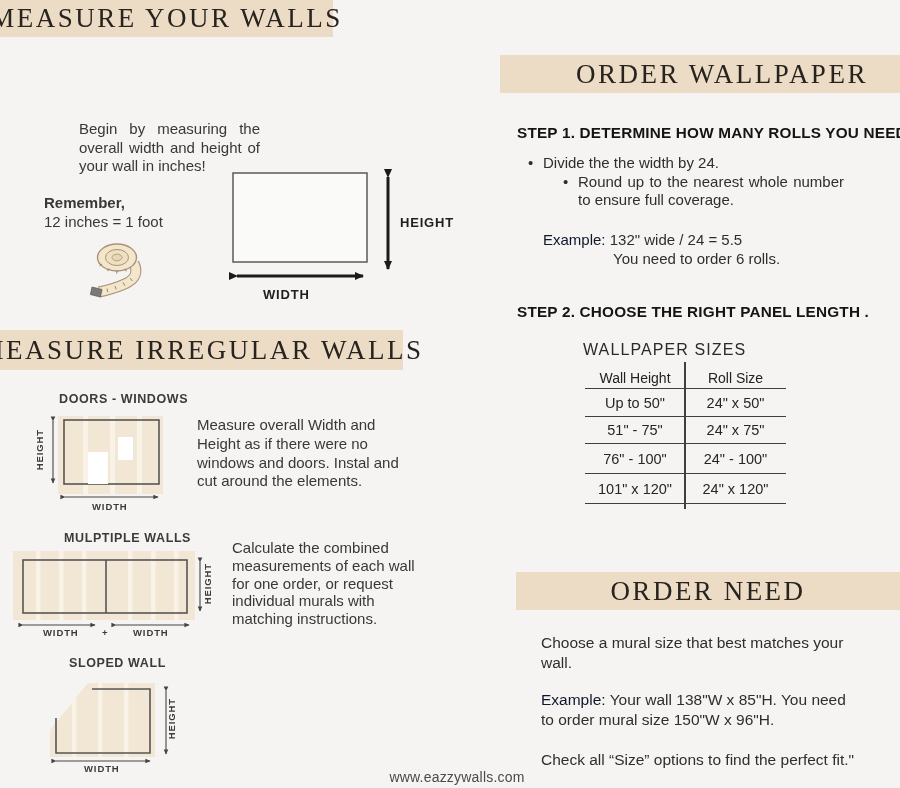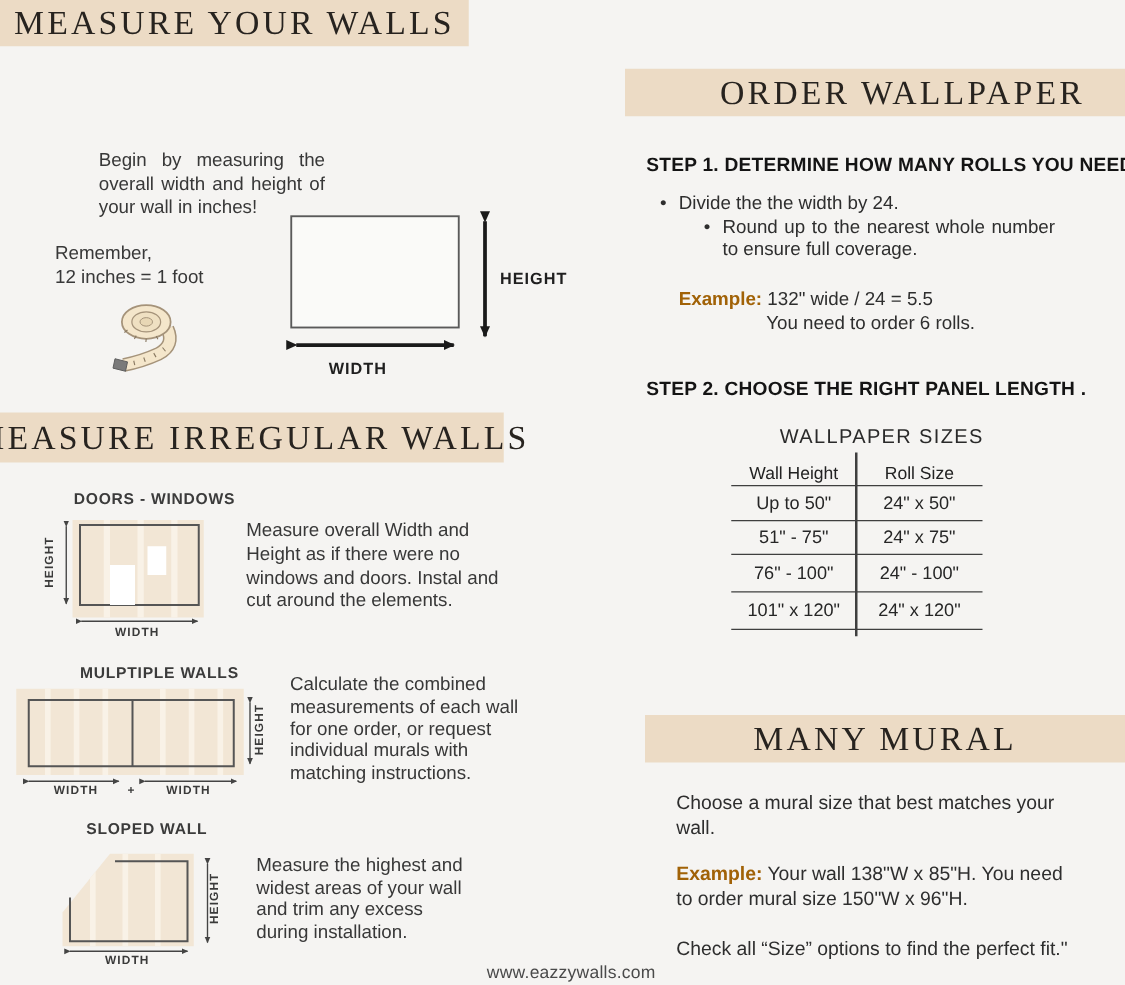--- a/index.html
+++ b/index.html
@@ -44,24 +44,24 @@
     white-space:nowrap;
   }
   .vlabel {
     position:absolute; font-size:9.5px; font-weight:700; letter-spacing:0.9px; color:#3a3a3a;
     writing-mode:vertical-rl; transform:rotate(180deg); white-space:nowrap;
   }
   .bullets { position:absolute; left:526px; top:154px; width:318px; }
   .bullet { position:relative; padding-left:17px; font-size:15px; line-height:18.7px; color:#2e2e2e; }
   .bullet::before { content:"\2022"; position:absolute; left:2px; }
   .example-block { position:absolute; font-size:15px; line-height:18.7px; color:#2e2e2e; }
-  .example-label { font-weight:700; color:#a16207; }
+  .example-label { font-weight:400; color:#0f172a; }
   .example-indent { padding-left:70px; }
   .table-title {
-    position:absolute; left:583px; top:341px; width:204px; text-align:right;
+    position:absolute; left:583px; top:341px; width:204px; text-align:left;
     font-size:16px; letter-spacing:1.1px; color:#2a2a2a;
   }
   .wp-table { position:absolute; left:585px; top:368px; width:201px; }
   .wp-row {
     display:grid; grid-template-columns:100px 101px; align-items:center; text-align:center;
     border-bottom:1.5px solid #3f3f3f; font-size:14.5px; color:#262626;
   }
   .wp-row.hdr { height:21px; font-size:14px; color:#222; }
   .wp-row.r1 { height:28px; } .wp-row.r2 { height:27px; }
   .wp-row.r3 { height:30px; } .wp-row.r4 { height:30px; }
@@ -85,26 +85,26 @@
     <defs>
       <marker id="abig" markerWidth="10" markerHeight="10" refX="8" refY="5" orient="auto" markerUnits="userSpaceOnUse">
         <path d="M0,1 L9,5 L0,9 Z" fill="#1a1a1a"></path>
       </marker>
       <marker id="asml" markerWidth="7" markerHeight="7" refX="4.6" refY="3.5" orient="auto" markerUnits="userSpaceOnUse">
         <path d="M0,1.2 L5.2,3.5 L0,5.8 Z" fill="#444"></path>
       </marker>
     </defs>
   </svg>
 
-  <div class="band" style="left: 0px; width: 375px; height: 37px; position: absolute;">MEASURE YOUR WALLS</div>
+  <div class="band" style="left: 0px; width: 333px; height: 37px; position: absolute;">MEASURE YOUR WALLS</div>
 
   <p class="body-p justify" style="left:44px; top:120px; width:181px;">Begin by measuring the overall width and height of your wall in inches!</p>
 
   <div class="body-p" style="left:44px; top:194px;">
-    <span style="display:block;">Remember,</span>
+    <span style="display:block;font-weight:bold;">Remember,</span>
     <span style="display:block;">12 inches = 1 foot</span>
   </div>
 
   <svg style="left:84px; top:236px;" width="66" height="66" viewBox="0 0 66 66">
     <path d="M50,27 Q56,40 43,47 Q30,53 15,56" fill="none" stroke="#a5937a" stroke-width="11"></path>
     <path d="M50,27 Q56,40 43,47 Q30,53 15,56" fill="none" stroke="#f4e6cb" stroke-width="8.6"></path>
     <path d="M8,51 L18,53.5 L16.4,61 L6.4,58.5 Z" fill="#7a7a7a" stroke="#5e5e5e" stroke-width="0.8"></path>
     <path d="M46,42 l2.4,3 M39,46.5 l1.8,3.2 M31,50 l1.2,3.4 M23,52.6 l0.8,3.5" stroke="#8a7a63" stroke-width="0.9"></path>
     <ellipse cx="33" cy="21.5" rx="19.5" ry="13.5" fill="#f4e6cb" stroke="#a5937a" stroke-width="1.4"></ellipse>
     <ellipse cx="33" cy="21.5" rx="11.5" ry="8" fill="#efe0c2" stroke="#a5937a" stroke-width="1"></ellipse>
@@ -171,21 +171,20 @@
       <rect x="28" y="7" width="4.5" height="74" fill="var(--diagram-stripe)"></rect>
       <rect x="54" y="7" width="4.5" height="74" fill="var(--diagram-stripe)"></rect>
       <rect x="80" y="7" width="4.5" height="74" fill="var(--diagram-stripe)"></rect>
     </g>
     <polyline points="12,42 12,77 106,77 106,13 48,13" fill="none" stroke="#555" stroke-width="1.6"></polyline>
     <line x1="122" y1="15" x2="122" y2="78" stroke="#444" stroke-width="1.1" marker-start="url(#asml)" marker-end="url(#asml)"></line>
     <line x1="12" y1="85" x2="106" y2="85" stroke="#444" stroke-width="1.1" marker-start="url(#asml)" marker-end="url(#asml)"></line>
   </svg>
   <span class="vlabel" style="left:166px; top:698px;">HEIGHT</span>
   <span class="dim-small" style="left:84px; top:763px;">WIDTH</span>
-  <p class="body-p" style="left:205px; top:684px; width:176px; line-height:17.6px;">Measure the highest and widest areas of your wall and trim any excess during installation.</p>
 
   <div class="band" style="left: 500px; top: 55px; width: 400px; height: 38px; position: absolute; padding-left: 44px;">ORDER WALLPAPER</div>
 
   <h3 class="step-heading" style="left:517px; top:124px;">STEP 1. DETERMINE HOW MANY ROLLS YOU NEED:</h3>
 
   <ul class="bullets" style="list-style:none;">
     <li class="bullet">Divide the the width by 24.</li>
     <li class="bullet justify">Round up to the nearest whole number to ensure full coverage.</li>
   </ul>
 
@@ -218,21 +217,21 @@
     <div class="wp-row r3">
       <span>76" - 100"</span>
       <span>24" - 100"</span>
     </div>
     <div class="wp-row r4">
       <span>101" x 120"</span>
       <span>24" x 120"</span>
     </div>
   </div>
 
-  <div class="band" style="left: 516px; top: 572px; width: 384px; height: 38px; position: absolute;">MANY MURAL</div>
+  <div class="band" style="left: 516px; top: 572px; width: 384px; height: 38px; position: absolute;">ORDER NEED</div>
 
   <p class="mural-p" style="left:541px; top:633px; width:322px;">Choose a mural size that best matches your wall.</p>
 
   <p class="mural-p" style="left:541px; top:690px; width:322px; line-height:19.6px;">
     <span class="example-label">Example:</span>
     <span>Your wall 138"W x 85"H. You need to order mural size 150"W x 96"H.</span>
   </p>
 
   <p class="mural-p" style="left:541px; top:750px; width:355px; white-space:nowrap;">Check all “Size” options to find the perfect fit."</p>
 

